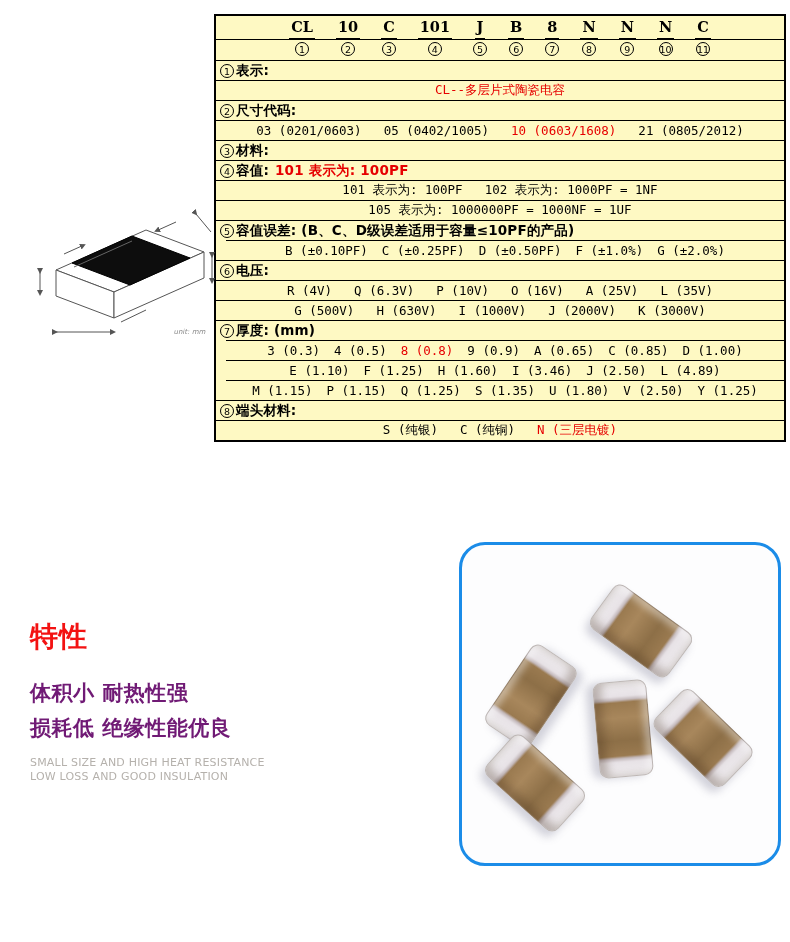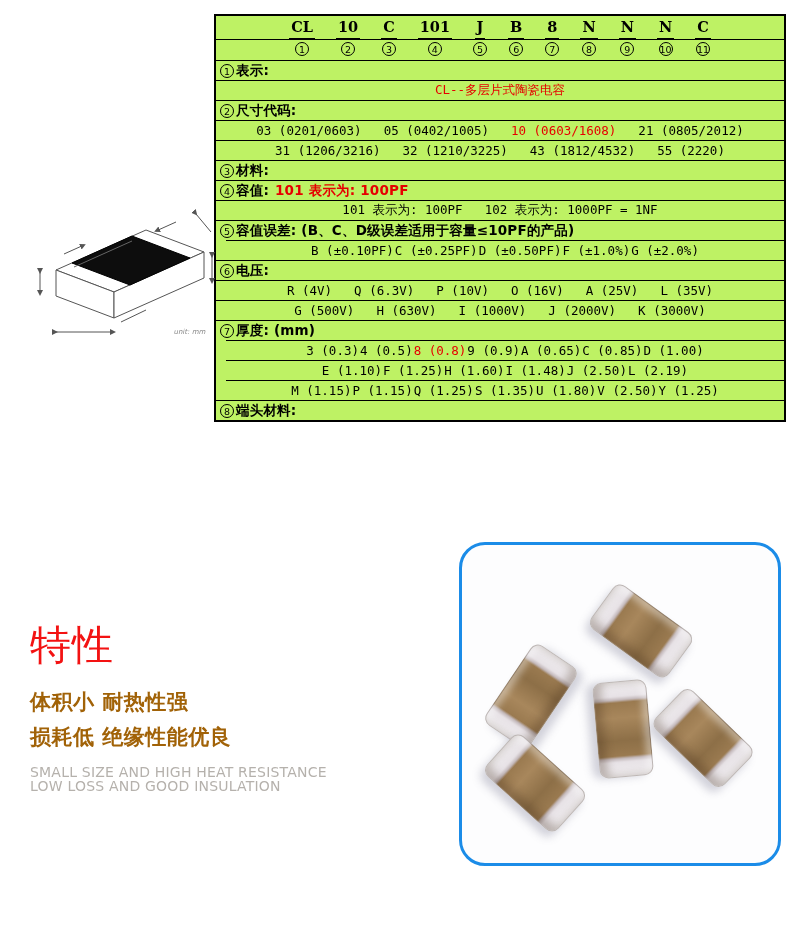--- a/index.html
+++ b/index.html
@@ -6,28 +6,28 @@
     --red:#e60000;
     --photo-border:#1b8ce8;
     --feat-red:#f31212;
     --ink:#000;
   }
   *{margin:0;padding:0;box-sizing:border-box;}
   body{width:790px;height:942px;position:relative;background:#fff;
        font-family:"DejaVu Sans",sans-serif;color:var(--ink);overflow:hidden;}
 
   
-  .spec-table{position:absolute;left:214px;top:14px;width:572px;border:2px solid #000;background:#bef264;}
+  .spec-table{position:absolute;left:214px;top:14px;width:572px;border:2px solid #000;background:#fef9c3;}
   .row{height:20px;border-top:1px solid #000;display:flex;align-items:center;justify-content:center;
        font-family:"DejaVu Sans Mono","Liberation Mono",monospace;font-size:12.5px;white-space:nowrap;}
   .row.first{border-top:none;}
   .row.hdr{justify-content:flex-start;padding-left:4px;font-weight:bold;
            font-family:"DejaVu Sans",sans-serif;font-size:13.5px;letter-spacing:.2px;}
   .row.vals{gap:22px;}
-  .row.vals.tight{gap:1px;margin-left:10px;}
+  .row.vals.tight{gap:14px;margin-left:10px;}
   .cell{display:inline-block;}
   .red{color:var(--red);}
   .hdr .red{margin-left:6px;}
 
   .code-block{position:relative;height:44px;}
   .code-cols{display:flex;justify-content:center;gap:21px;height:44px;}
   .code-col{display:flex;flex-direction:column;align-items:center;}
   .code-char{height:23px;line-height:22px;font-family:"DejaVu Serif","Liberation Serif",serif;
              font-weight:bold;font-size:14.5px;border-bottom:1.5px solid #000;padding:0 2px;}
   .code-sep{position:absolute;left:0;right:0;top:23px;border-top:1px solid #000;}
@@ -36,24 +36,24 @@
         font-family:"DejaVu Sans",sans-serif;}
   .code-num{margin-top:3px;}
   .hdr .circ{margin-right:2px;font-weight:normal;}
 
   
   .diagram{position:absolute;left:26px;top:192px;font-style:italic;}
   .unit-label{font-size:7px;fill:#888;font-family:"DejaVu Sans",sans-serif;}
 
   
   .features{position:absolute;left:30px;top:618px;width:430px;}
-  .feat-heading{color:var(--feat-red);font-size:41px;font-weight:400;letter-spacing:1px;margin-bottom:12px;}
-  .feat-line{color:#a16207;font-size:21px;font-weight:600;line-height:35px;letter-spacing:.5px;}
+  .feat-heading{color:var(--feat-red);font-size:28px;font-weight:700;letter-spacing:1px;margin-bottom:20px;}
+  .feat-line{color:#701a75;font-size:21px;font-weight:600;line-height:35px;letter-spacing:.5px;}
   .feat-en{margin-top:10px;}
-  .feat-en-line{color:#b5b1ac;font-size:14px;line-height:14px;letter-spacing:.2px;font-weight:500;}
+  .feat-en-line{color:#b5b1ac;font-size:11px;line-height:14px;letter-spacing:.2px;font-weight:500;}
 
   
   .photo-frame{position:absolute;left:459px;top:542px;width:322px;height:324px;
                border:3px solid var(--photo-border);border-radius:26px;background:#fdfdfe;}
   .chip{position:absolute;width:96px;height:54px;border-radius:9px;
         border:1px solid rgba(150,140,135,.55);
         background:linear-gradient(90deg,
           #f0edef 0%, #e7e2e6 15%, #c2b7b9 19%, #9a7a50 21.5%, #a8875c 38%,
           #8d6f47 62%, #9a7a50 78.5%, #c2b7b9 81%, #e7e2e6 85%, #f0edef 100%);
         box-shadow:0 7px 9px rgba(110,110,135,.30),
@@ -131,40 +131,37 @@
   <div class="row hdr">
       <span class="circ">2</span>
       <span>尺寸代码:</span>
     </div>
   <div class="row vals">
       <span class="cell">03 (0201/0603)</span>
       <span class="cell">05 (0402/1005)</span>
       <span class="cell red">10 (0603/1608)</span>
       <span class="cell">21 (0805/2012)</span>
     </div>
-  <div class="row vals">
-      <span class="cell">31 (1206/3216)</span>
-      <span class="cell">32 (1210/3225)</span>
-      <span class="cell">43 (1812/4532)</span>
-      <span class="cell">55 (2220)</span>
-    </div>
 
   <div class="row hdr">
       <span class="circ">3</span>
       <span>材料:</span>
     </div>
 
   <div class="row hdr">
       <span class="circ">4</span>
       <span>容值:</span>
       <span class="red">101 表示为: 100PF</span>
     </div>
   <div class="row vals">
       <span class="cell">101 表示为: 100PF</span>
       <span class="cell">102 表示为: 1000PF = 1NF</span>
+    </div>
+  <div class="row vals">
+      <span class="cell">105 表示为: 1000000PF = 1000NF = 1UF</span>
     </div>
 
   <div class="row hdr">
       <span class="circ">5</span>
       <span>容值误差: (B、C、D级误差适用于容量≤10PF的产品)</span>
     </div>
   <div class="row vals tight">
       <span class="cell">B (±0.10PF)</span>
       <span class="cell">C (±0.25PF)</span>
       <span class="cell">D (±0.50PF)</span>
@@ -202,37 +199,42 @@
       <span class="cell red">8 (0.8)</span>
       <span class="cell">9 (0.9)</span>
       <span class="cell">A (0.65)</span>
       <span class="cell">C (0.85)</span>
       <span class="cell">D (1.00)</span>
     </div>
   <div class="row vals tight">
       <span class="cell">E (1.10)</span>
       <span class="cell">F (1.25)</span>
       <span class="cell">H (1.60)</span>
-      <span class="cell">I (1.48)</span>
+      <span class="cell">I (3.46)</span>
       <span class="cell">J (2.50)</span>
-      <span class="cell">L (2.19)</span>
+      <span class="cell">L (4.89)</span>
     </div>
   <div class="row vals tight">
       <span class="cell">M (1.15)</span>
       <span class="cell">P (1.15)</span>
       <span class="cell">Q (1.25)</span>
       <span class="cell">S (1.35)</span>
       <span class="cell">U (1.80)</span>
       <span class="cell">V (2.50)</span>
       <span class="cell">Y (1.25)</span>
     </div>
 
   <div class="row hdr">
       <span class="circ">8</span>
       <span>端头材料:</span>
+    </div>
+  <div class="row vals">
+      <span class="cell">S (纯银)</span>
+      <span class="cell">C (纯铜)</span>
+      <span class="cell red">N (三层电镀)</span>
     </div>
 </div>
 
 <div class="diagram">
   <svg width="195" height="158" viewBox="0 0 195 158">
     <defs>
       <marker id="ah" markerWidth="8" markerHeight="8" refX="4" refY="3" orient="auto">
         <path d="M0,0 L6,3 L0,6 z" fill="#555"></path>
       </marker>
     </defs>

